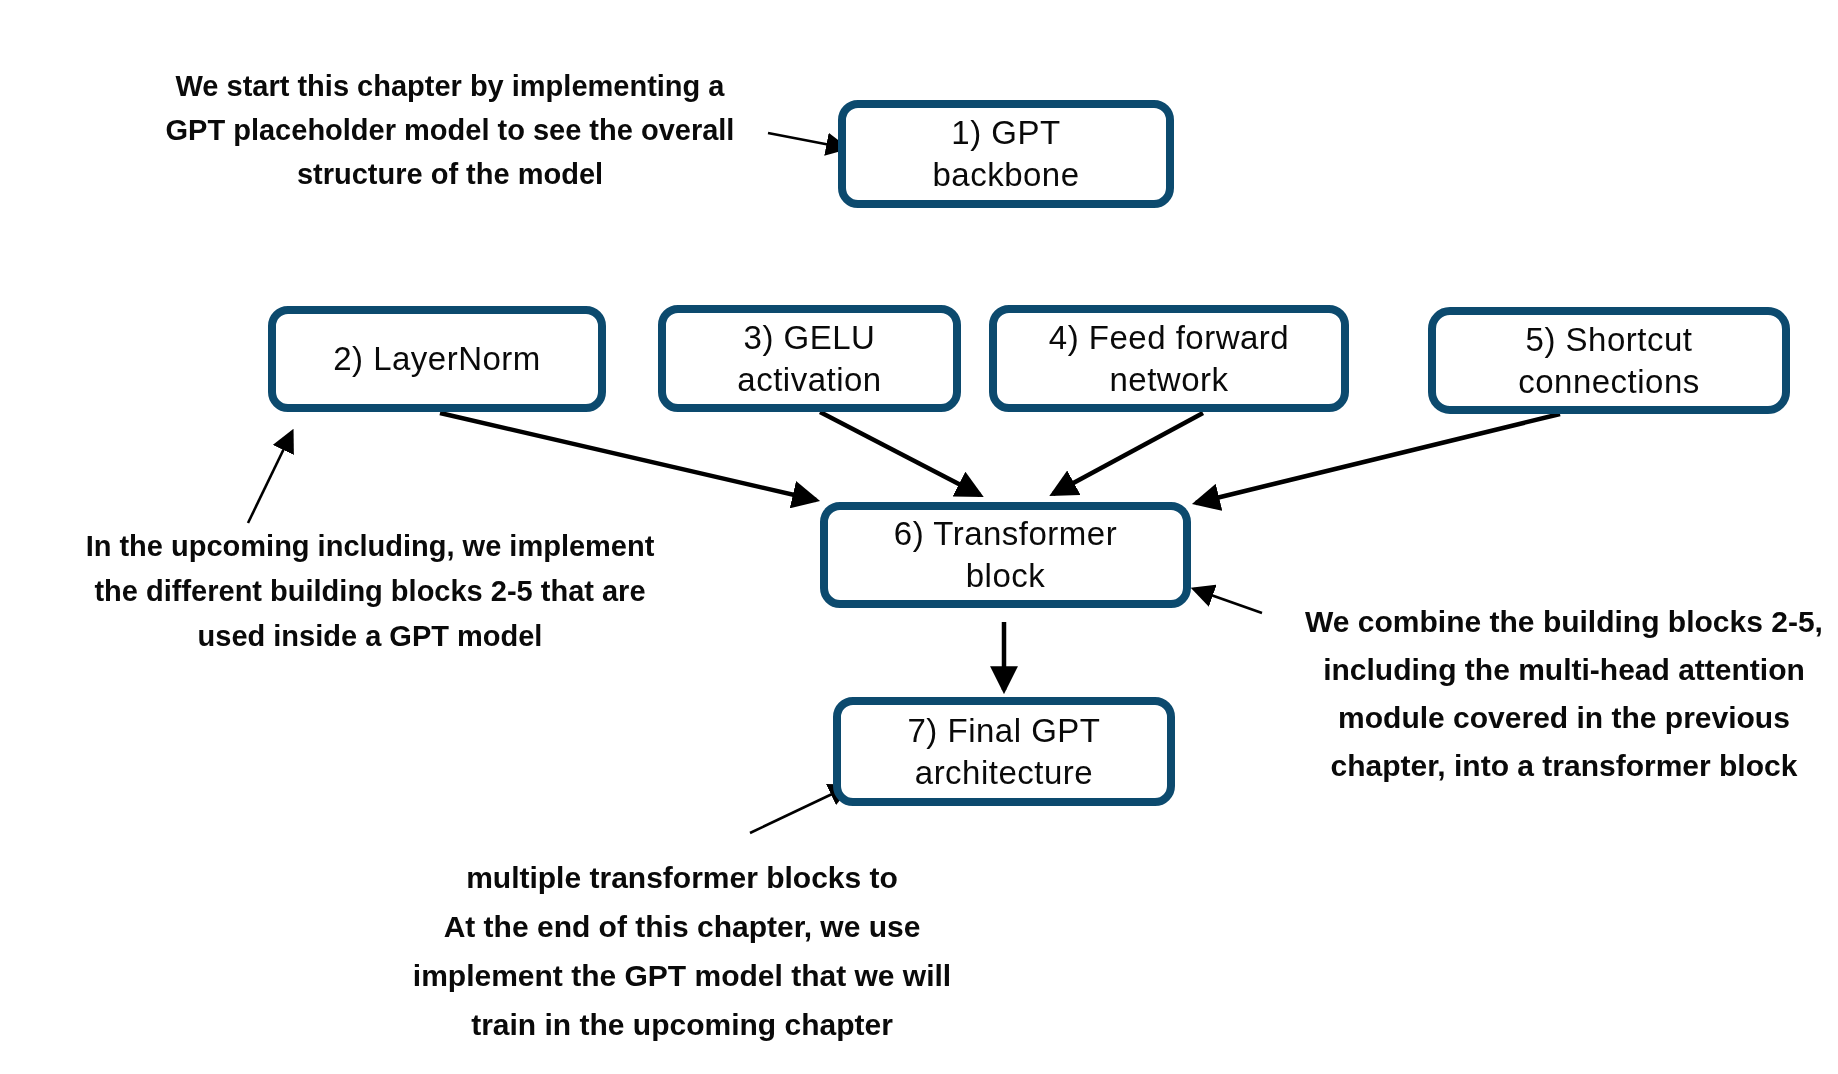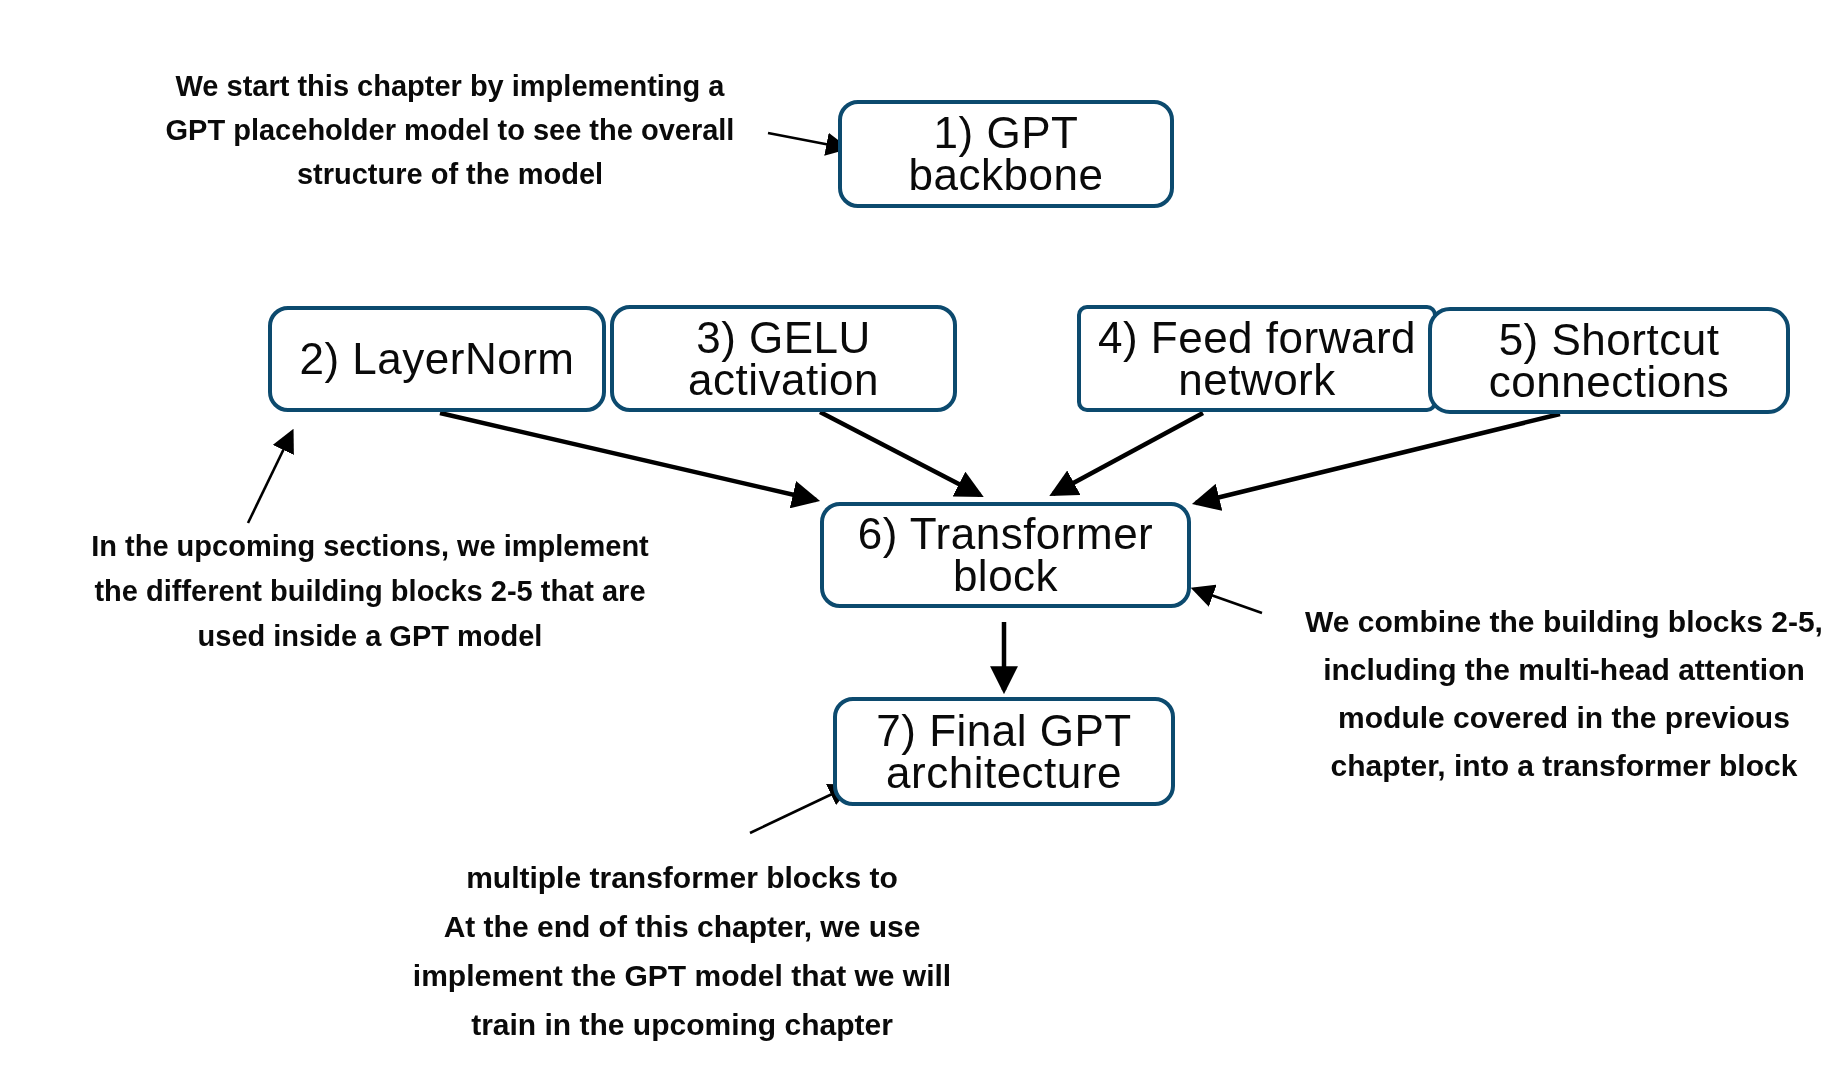--- a/index.html
+++ b/index.html
@@ -11,29 +11,29 @@
     position: relative;
     width: 1838px;
     height: 1074px;
     background: #ffffff;
     font-family: "Liberation Sans", sans-serif;
     overflow: hidden;
   }
   .box {
     position: absolute;
     box-sizing: border-box;
-    border: 4px solid #0c4a6e;
+    border: 8px solid #0c4a6e;
     border-radius: 20px;
     background: #ffffff;
     display: flex;
     flex-direction: column;
     align-items: center;
     justify-content: center;
     text-align: center;
-    font-size: 44px;
+    font-size: 33px;
     line-height: 42px;
     color: #0a0a0a;
     letter-spacing: 0.5px;
   }
   .note {
     position: absolute;
     text-align: center;
     font-weight: bold;
     color: #0a0a0a;
     font-size: 29px;
@@ -89,26 +89,26 @@
 
   <div class="box" style="left:838px; top:100px; width:336px; height:108px;">
     <div>1) GPT</div>
     <div>backbone</div>
   </div>
 
   <div class="box" style="left:268px; top:306px; width:338px; height:106px;">
     <div>2) LayerNorm</div>
   </div>
 
-  <div class="box" style="left:610px; top:305px; width:347px; height:107px;">
+  <div class="box" style="left:658px; top:305px; width:303px; height:107px;">
     <div>3) GELU</div>
     <div>activation</div>
   </div>
 
-  <div class="box" style="left:1077px; top:305px; width:360px; height:107px;border-radius:10px;">
+  <div class="box" style="left:989px; top:305px; width:360px; height:107px;">
     <div>4) Feed forward</div>
     <div>network</div>
   </div>
 
   <div class="box" style="left:1428px; top:307px; width:362px; height:107px;border-radius:22px;">
     <div>5) Shortcut</div>
     <div>connections</div>
   </div>
 
   <div class="box" style="left:820px; top:502px; width:371px; height:106px;">
@@ -121,21 +121,21 @@
     <div>architecture</div>
   </div>
 
   <div class="note" id="note-top-left" style="left:140px; top:64px; width:620px;">
     <div>We start this chapter by implementing a</div>
     <div>GPT placeholder model to see the overall</div>
     <div>structure of the model</div>
   </div>
 
   <div class="note" id="note-left" style="left:70px; top:524px; width:600px;">
-    <div>In the upcoming sections, we implement</div>
+    <div>In the upcoming including, we implement</div>
     <div>the different building blocks 2-5 that are</div>
     <div>used inside a GPT model</div>
   </div>
 
   <div class="note" id="note-right" style="left:1288px; top:598px; width:552px;">
     <div>We combine the building blocks 2-5,</div>
     <div>including the multi-head attention</div>
     <div>module covered in the previous</div>
     <div>chapter, into a transformer block</div>
   </div>

